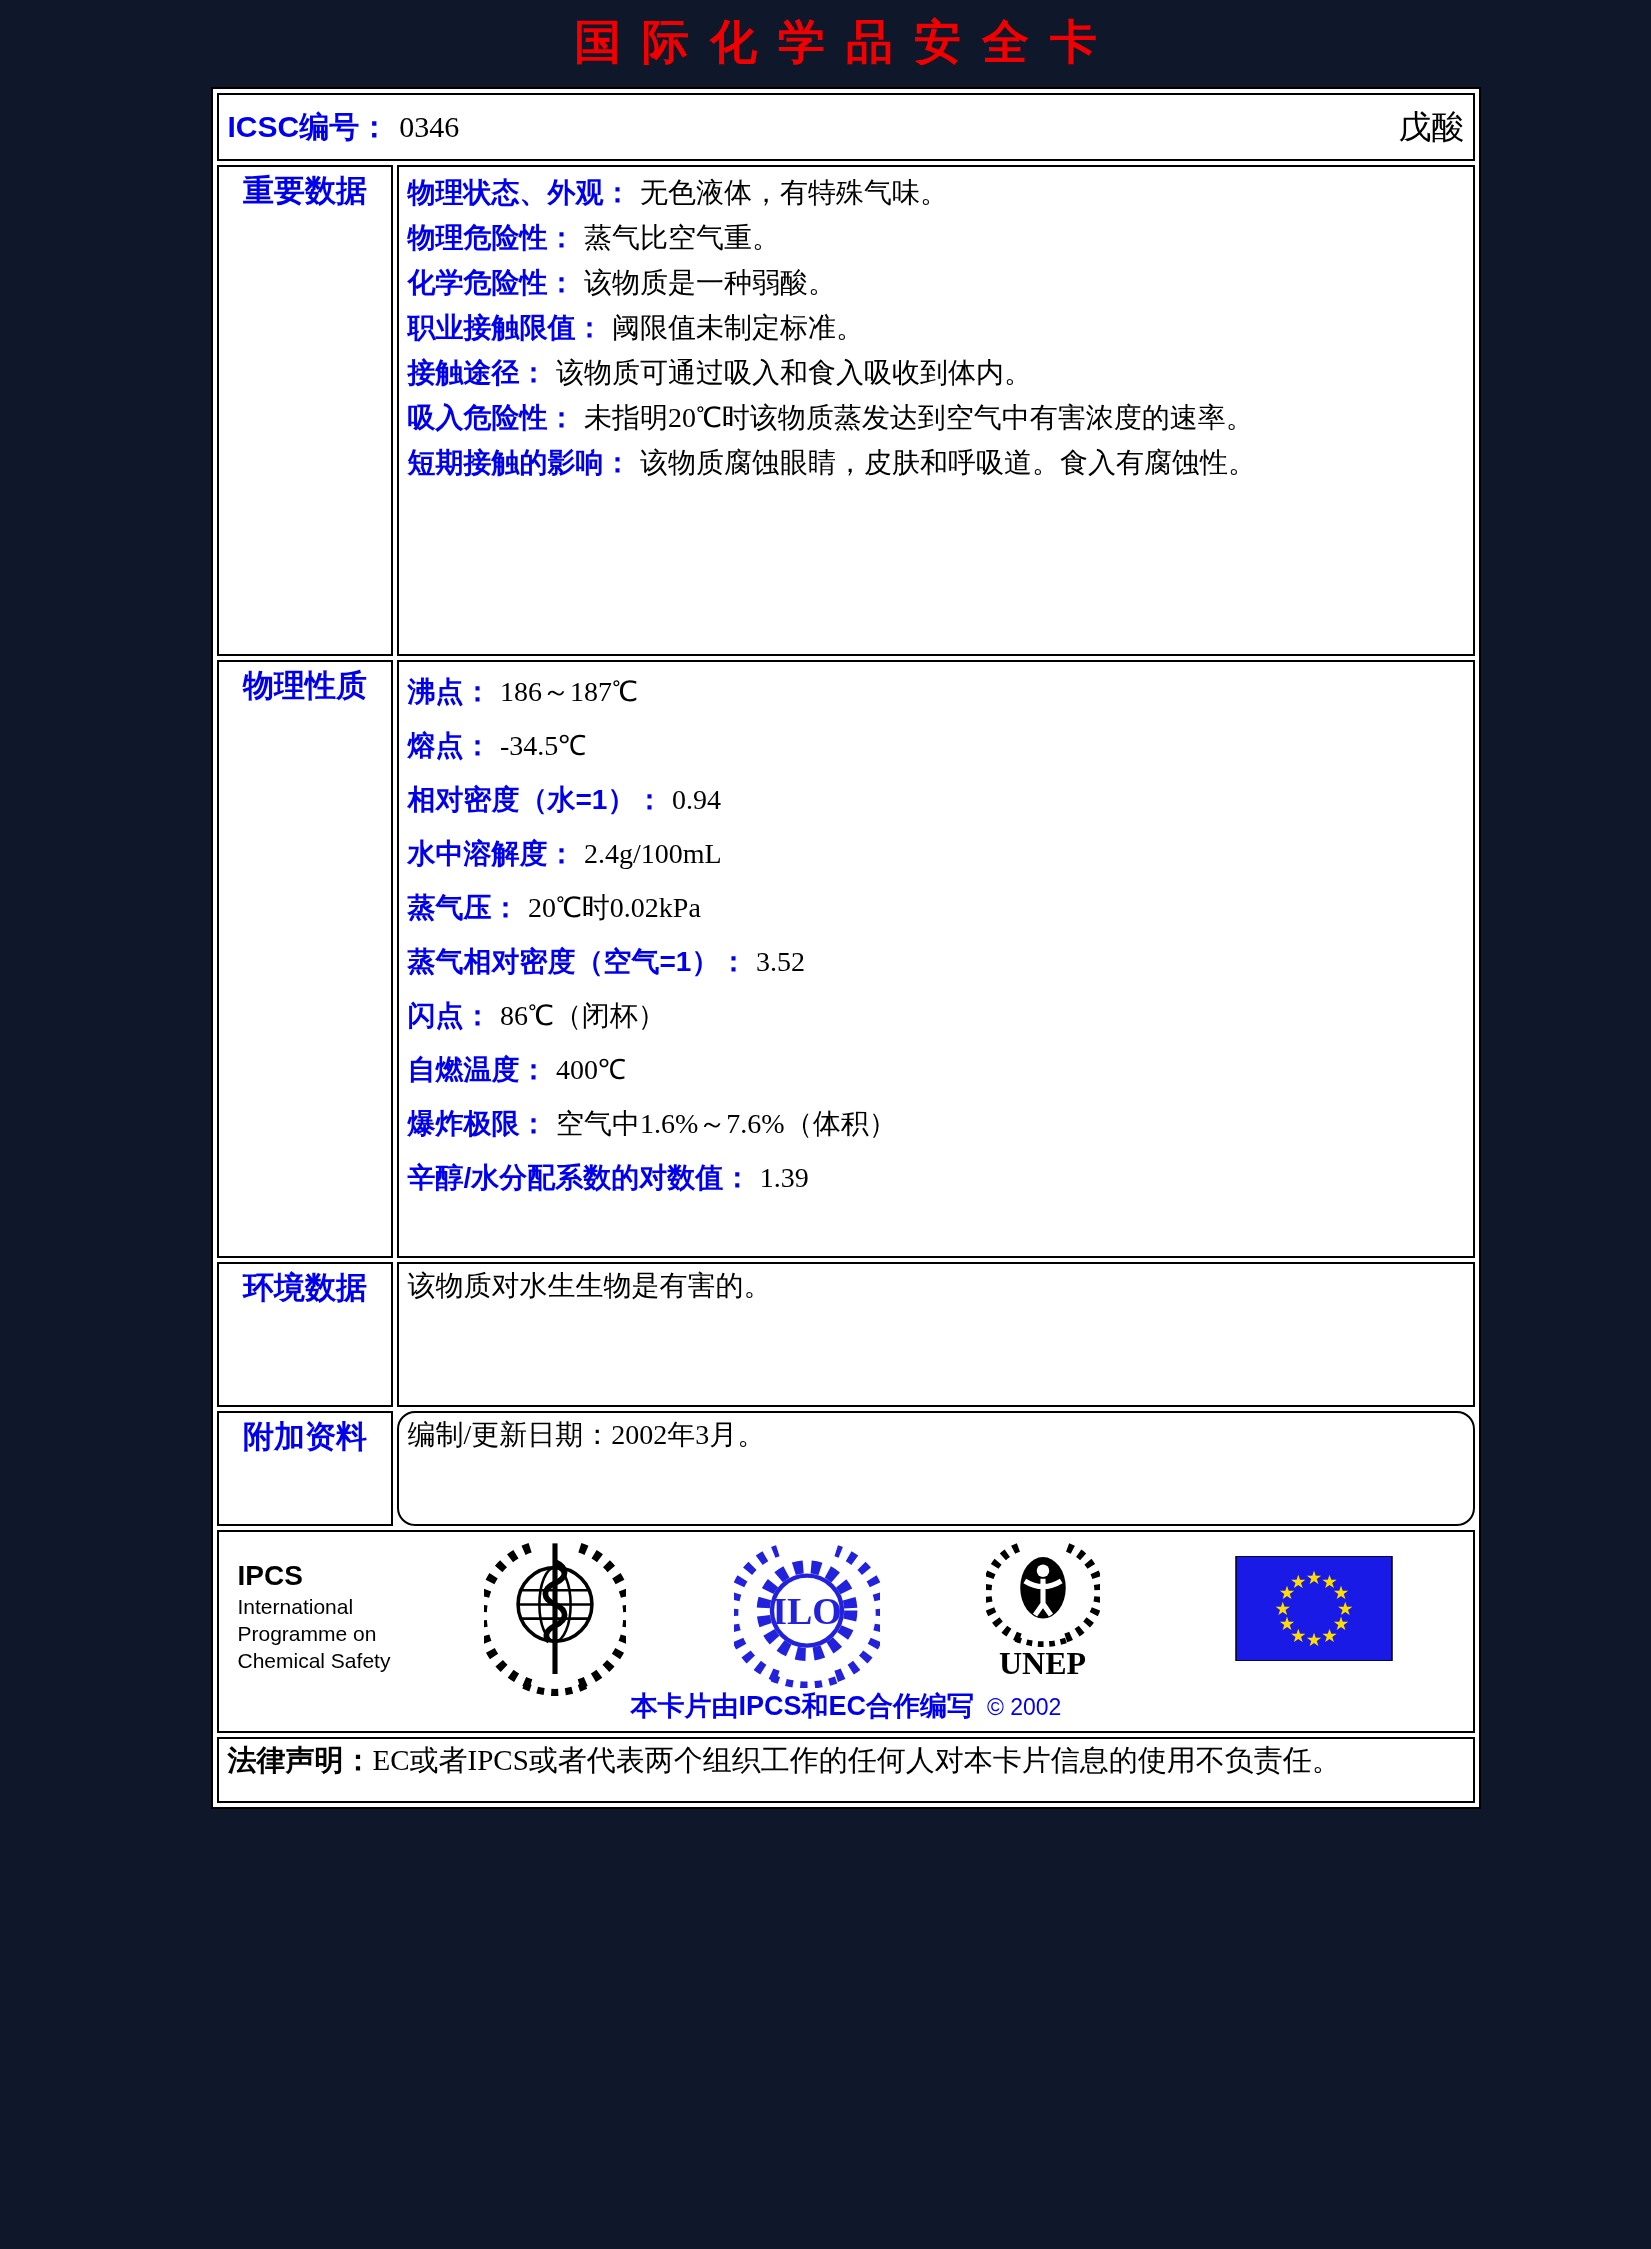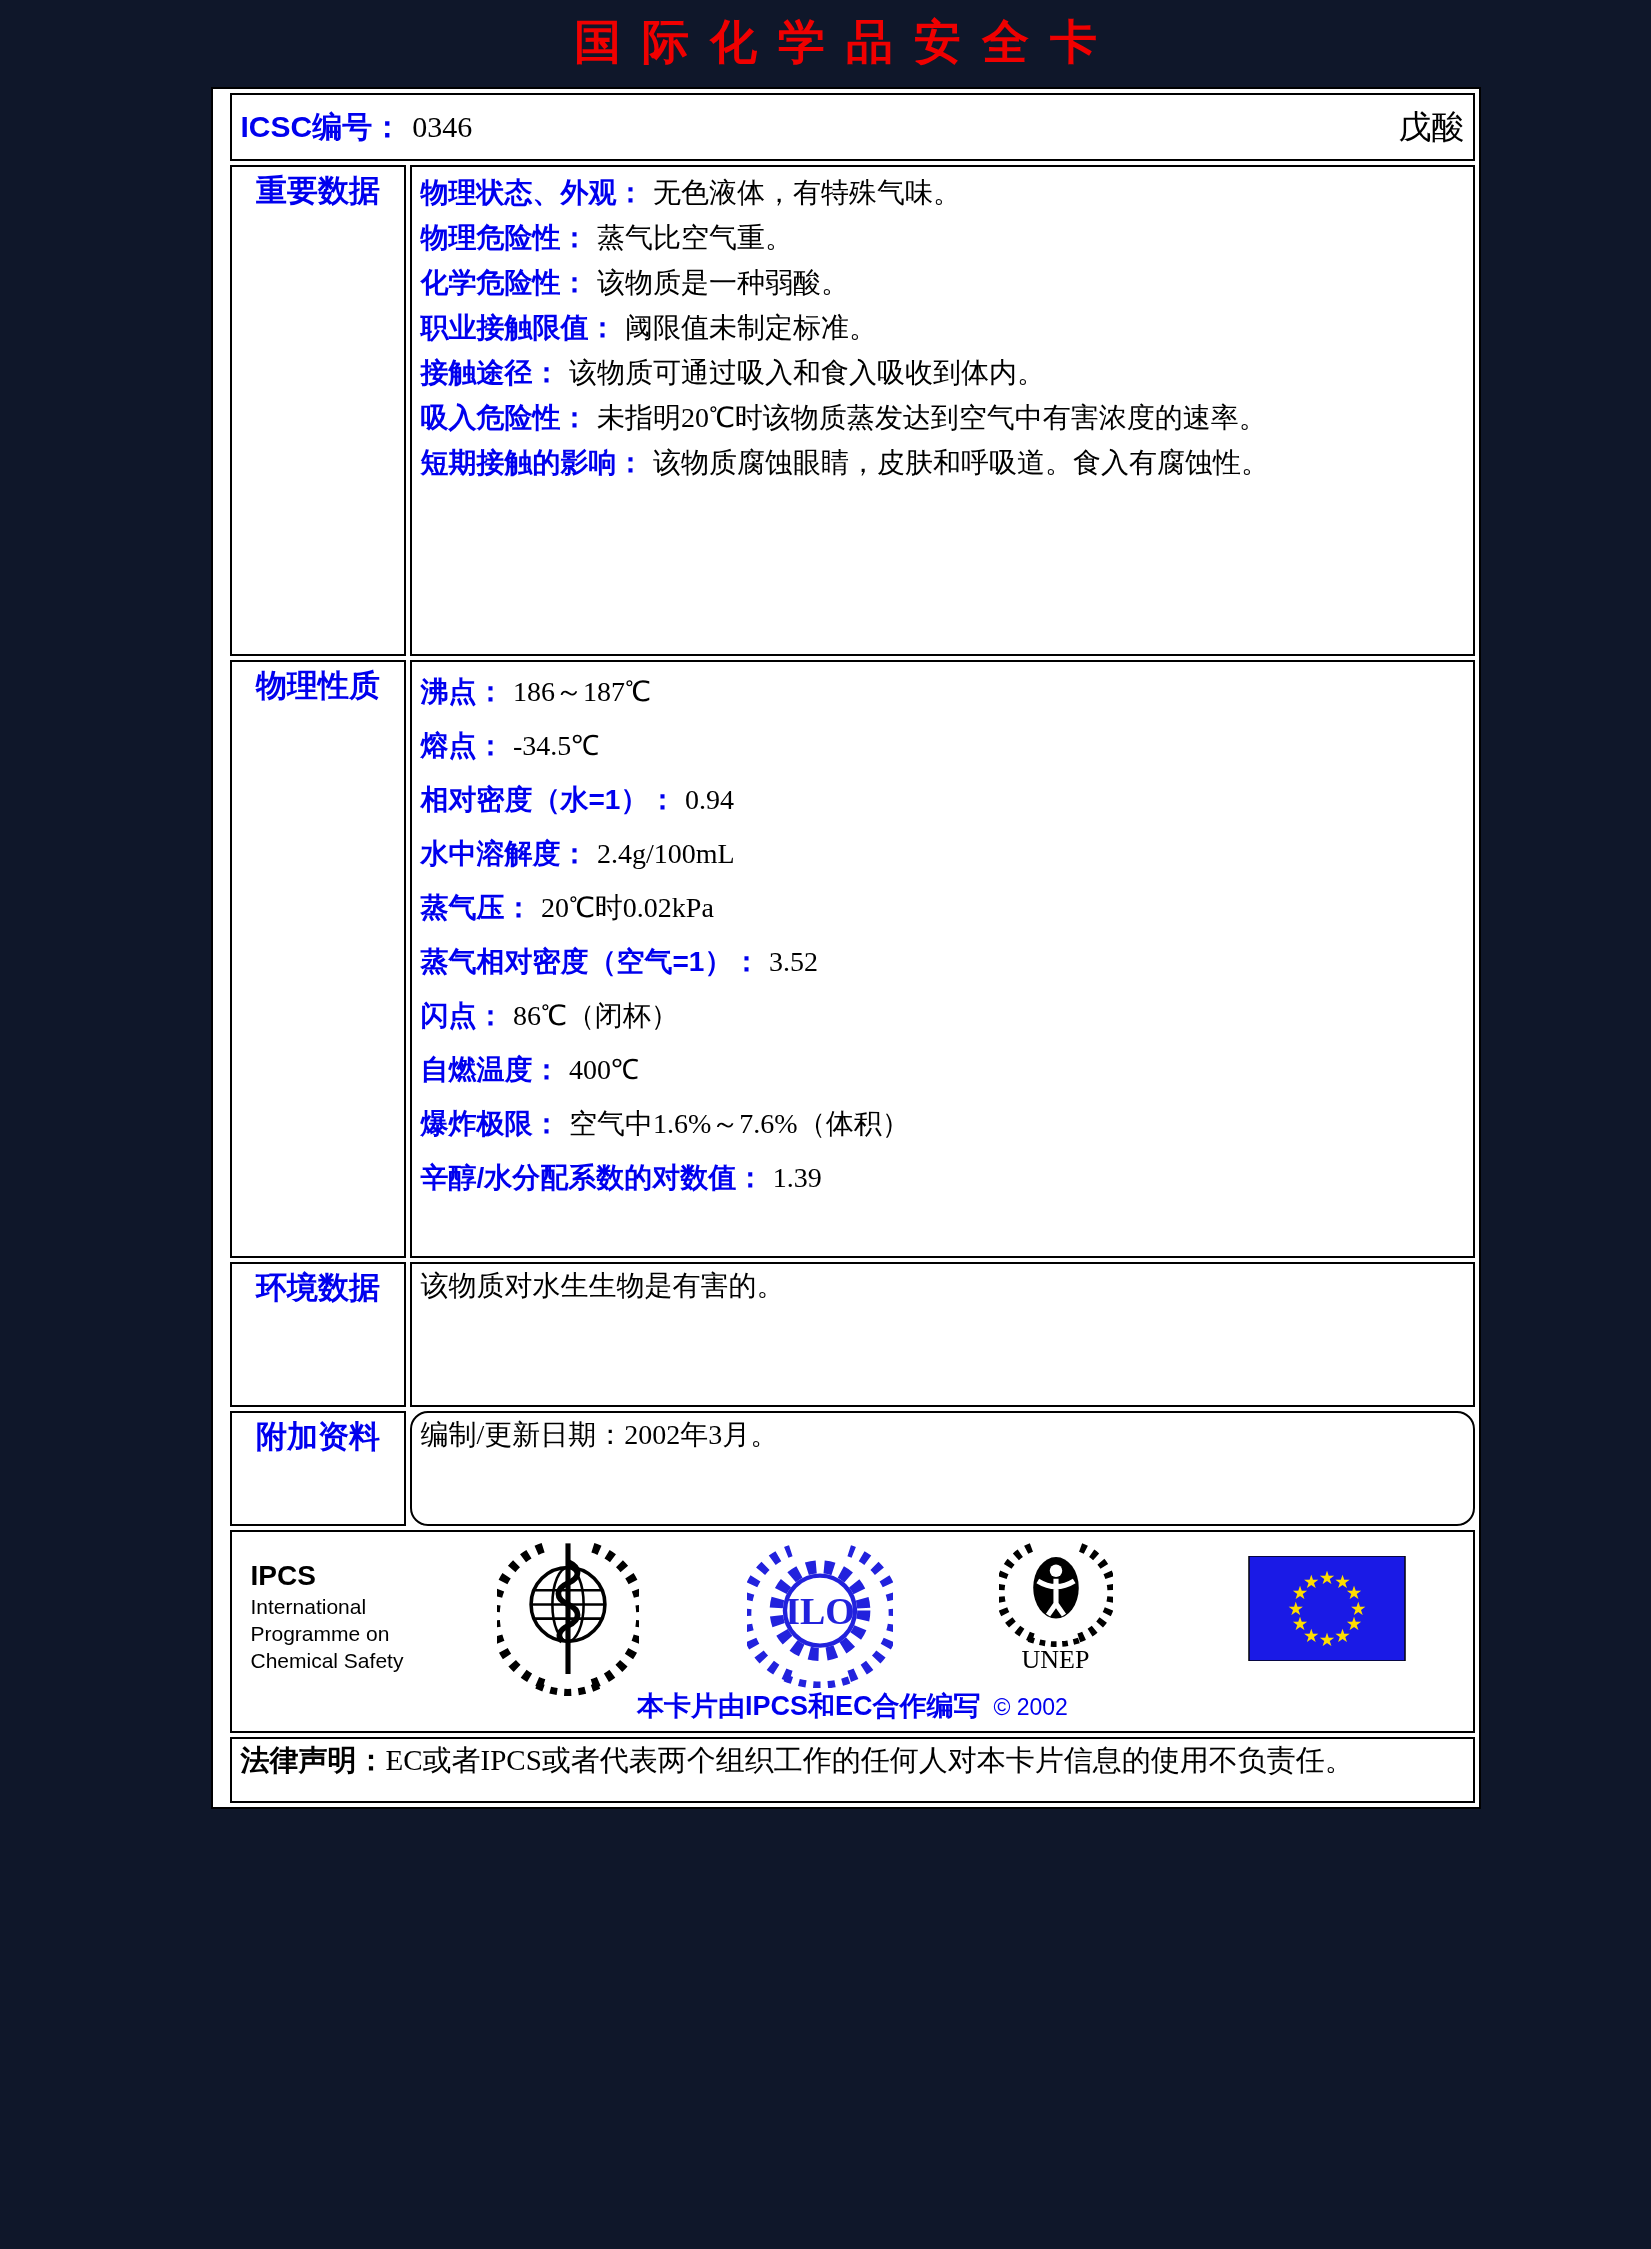--- a/index.html
+++ b/index.html
@@ -2,21 +2,21 @@
 <html style="font-size:11.4px"><head>
 <meta charset="utf-8">
 <style>
   html,body{margin:0;padding:0;background:#ffffff;}
   .page{position:relative;width:1651px;height:2250px;background:#0f172a;overflow:hidden;
         font-family:"Liberation Sans",sans-serif;color:#000;}
   .page-title{position:absolute;left:211px;top:11.4px;width:1270px;text-align:center;
         font-size:47px;font-weight:bold;color:#f00000;letter-spacing:21px;
         font-family:"Liberation Serif",serif;}
   table.card{position:absolute;left:211px;top:87px;width:1270px;
-        border-collapse:separate;border-spacing:4.3px;border:2.8px solid #000;background:#fff;padding-left:13px;}
+        border-collapse:separate;border-spacing:4.3px;border:2.8px solid #000;background:#fff;}
   table.card td{border:2.1px solid #000;vertical-align:top;padding:2.8px 8.5px;box-sizing:border-box;}
   td.head-cell{height:68px;vertical-align:middle;}
   .head-inner{display:flex;justify-content:space-between;align-items:center;height:100%;}
   .icsc-label{font-size:30px;font-weight:bold;color:#0000ee;}
   .icsc-number{font-size:30px;font-family:"Liberation Serif",serif;margin-left:10px;}
   .chem-name{font-size:33px;font-family:"Liberation Serif",serif;}
   td.lbl{width:176px;text-align:center;vertical-align:middle;
         color:#0000ee;font-weight:bold;font-size:31px;}
   td.content{font-size:28px;font-family:"Liberation Serif",serif;}
   td.c-important{height:491px;margin-left:8px;}
@@ -29,21 +29,21 @@
   .k{color:#0000ee;font-weight:bold;font-family:"Liberation Sans",sans-serif;margin-right:8.5px;}
   .v{color:#000;}
   td.logos-cell{height:193px;padding:0;}
   .logos-inner{position:relative;width:100%;height:193px;}
   .ipcs-block{position:absolute;left:10px;top:24px;}
   .ipcs-title{font-size:28px;font-weight:bold;line-height:34px;}
   .ipcs-line{font-size:21px;line-height:27px;}
   .who-logo{position:absolute;left:256px;top:1.4px;}
   .ilo-logo{position:absolute;left:506px;top:7px;}
   .unep-block{position:absolute;left:751px;top:5.7px;width:128px;text-align:center;}
-  .unep-text{font-size:26px;font-weight:normal;font-family:"Liberation Serif",serif;margin-top:-4.3px;}
+  .unep-text{font-size:32px;font-weight:bold;font-family:"Liberation Serif",serif;margin-top:-4.3px;}
   .eu-flag{position:absolute;left:1007px;top:21px;}
   .credit-line{position:absolute;left:0;bottom:4.3px;width:100%;text-align:center;color:#0000ee;}
   .credit-main{font-size:27px;font-weight:bold;}
   .credit-copy{font-size:23px;margin-left:12.8px;}
   td.legal-cell{height:66px;vertical-align:middle;font-size:29px;}
   .legal-label{font-weight:bold;font-family:"Liberation Sans",sans-serif;}
   .legal-text{font-family:"Liberation Serif",serif;}
 </style>
 </head>
 <body>

